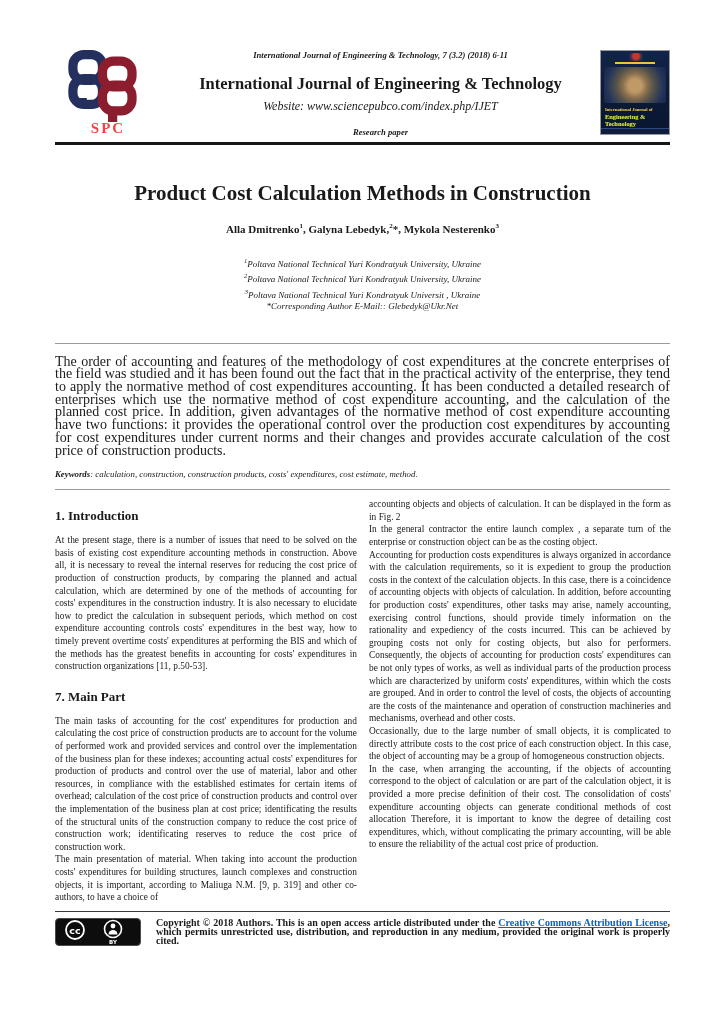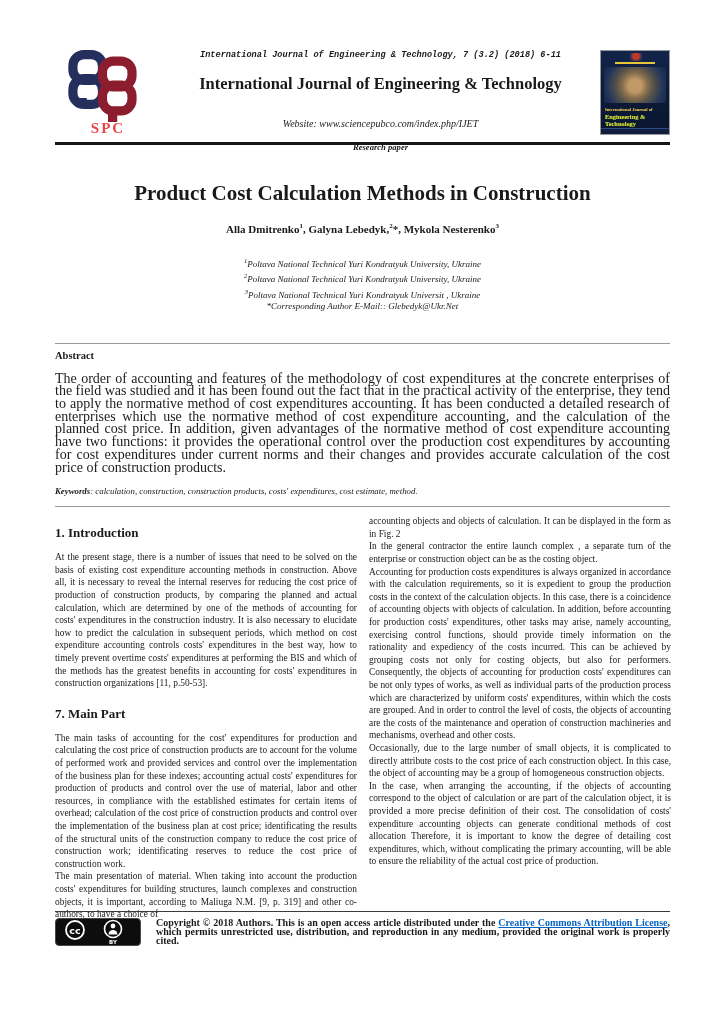--- a/index.html
+++ b/index.html
@@ -13,23 +13,23 @@
     color:#1a1a1a;
     padding:50px 55px 0 55px;
     overflow:hidden;
   }
   
   .header { display:flex; align-items:flex-start; height:90px; }
   .logo-box { width:106px; flex:0 0 106px; text-align:center; }
   .logo-box svg { display:block; margin:0 auto; }
   .logo-caption { font-weight:bold; font-size:15px; letter-spacing:2px; color:#ef4444; margin-top:-2px; }
   .header-center { flex:1; text-align:center; }
-  .running-head { font-size:8.6px; font-weight:bold; font-style:italic;font-family:Liberation Mono, monospace; }
+  .running-head { font-size:8.6px; font-weight:bold; font-style:italic; }
   .journal-name { font-size:16.5px; font-weight:bold; margin-top:14px; }
-  .website { font-size:10px; font-style:italic; margin-top:24px; }
+  .website { font-size:12px; font-style:italic; margin-top:5px; }
   .paper-type { font-size:8.6px; font-weight:bold; font-style:italic; margin-top:13px; }
   .cover {
     flex:0 0 70px; width:70px; height:85px; position:relative;
     background:linear-gradient(180deg,#12244a 0%,#0c1a38 55%,#0a1630 100%);
     border:1px solid #999; overflow:hidden;
   }
   .cover-emblem { position:absolute; top:2px; left:28px; width:14px; height:8px;
     background:radial-gradient(circle at 50% 40%, #c0392b 0 35%, #1b2d55 70%); border-radius:2px; }
   .cover-bar { position:absolute; top:11px; left:14px; right:14px; height:2px; background:#e8c63a; }
   .cover-img { position:absolute; top:16px; left:3px; right:3px; height:36px; border-radius:2px;
@@ -111,21 +111,20 @@
   </div>
 
   <div class="affiliations">
     <div><sup>1</sup><span>Poltava National Technical Yuri Kondratyuk University, Ukraine</span></div>
     <div><sup>2</sup><span>Poltava National Technical Yuri Kondratyuk University, Ukraine</span></div>
     <div><sup>3</sup><span>Poltava National Technical Yuri Kondratyuk Universit , Ukraine</span></div>
     <div>*Corresponding Author E-Mail:: Glebedyk@Ukr.Net</div>
   </div>
 
   <hr class="thin-rule">
-  <div class="abstract-heading">Abstract</div>
   <p class="abstract-text">The order of accounting and features of the methodology of cost expenditures at the concrete enterprises of the field was studied and it has been found out the fact that in the practical activity of the enterprise, they tend to apply the normative method of cost expenditures accounting. It has been conducted a detailed research of enterprises which use the normative method of cost expenditure accounting, and the calculation of the planned cost price. In addition, given advantages of the normative method of cost expenditure accounting have two functions: it provides the operational control over the production cost expenditures by accounting for cost expenditures under current norms and their changes and provides accurate calculation of the cost price of construction products.</p>
   <p class="keywords"><span class="kw-label">Keywords</span><span>: calculation, construction, construction products, costs' expenditures, cost estimate, method.</span></p>
   <hr class="thin-rule kw">
 
   <div class="columns">
     <div class="col">
       <h2 class="sec-heading">1. Introduction</h2>
       <p>At the present stage, there is a number of issues that need to be solved on the basis of existing cost expenditure accounting methods in construction. Above all, it is necessary to reveal the internal reserves for reducing the cost price of production of construction products, by comparing the planned and actual calculation, which are determined by one of the methods of accounting for costs' expenditures in the construction industry. It is also necessary to elucidate how to predict the calculation in subsequent periods, which method on cost expenditure accounting controls costs' expenditures in the best way, how to timely prevent overtime costs' expenditures at performing the BIS and which of the methods has the greatest benefits in accounting for costs' expenditures in construction organizations [11, p.50-53].</p>
       <h2 class="sec-heading second">7. Main Part</h2>
       <p>The main tasks of accounting for the cost' expenditures for production and calculating the cost price of construction products are to account for the volume of performed work and provided services and control over the implementation of the business plan for these indexes; accounting actual costs' expenditures for production of products and control over the use of material, labor and other resources, in compliance with the established estimates for certain items of overhead; calculation of the cost price of construction products and control over the implementation of the business plan at cost price; identificating the results of the structural units of the construction company to reduce the cost price of construction work; identificating reserves to reduce the cost price of construction work.</p>

